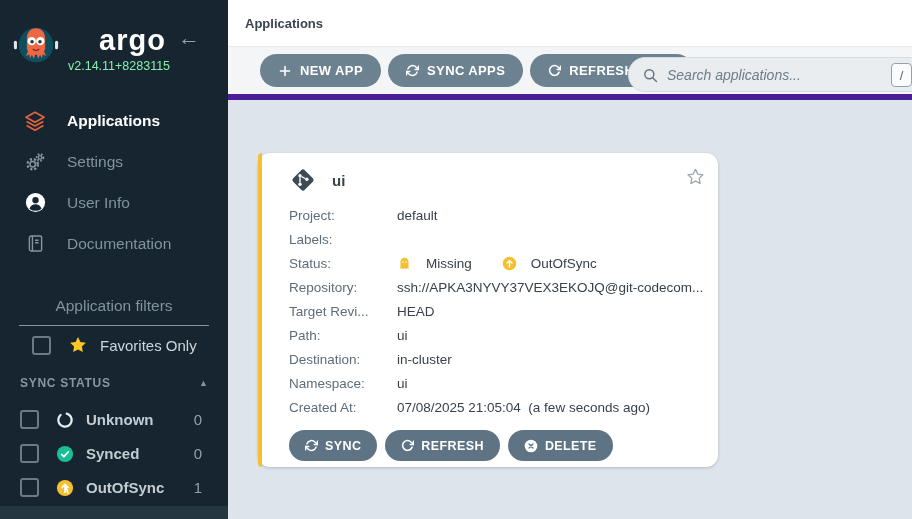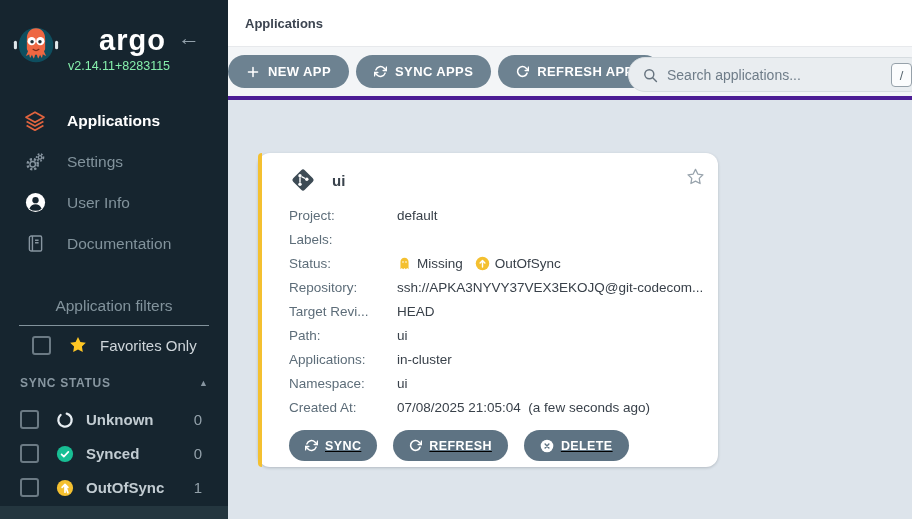--- a/index.html
+++ b/index.html
@@ -36,31 +36,31 @@
   .sync-header .tri { font-size:9px; color:#8795a0; cursor:pointer; }
   .filter-item { position:absolute; left:20px; width:190px; display:flex; align-items:center; cursor:pointer; }
   .filter-item .ficon { margin-left:17px; display:flex; }
   .filter-item .flabel { margin-left:12px; font-size:15px; color:#c2ccd2; font-weight:600; }
   .filter-item .fcount { margin-left:auto; font-size:15px; color:#93a1aa; padding-right:8px; }
   .sidebar-strip { position:absolute; left:0; bottom:0; width:228px; height:13px; background:#24363f; }
   
   .main { position:absolute; left:228px; top:0; width:684px; height:519px; }
   .titlebar { position:absolute; left:0; top:0; width:684px; height:47px; background:#fff; border-bottom:1px solid #e7e9ec; display:flex; align-items:center; }
   .titlebar .crumb { margin-left:17px; font-size:13px; font-weight:700; color:#3c4450; }
-  .toolbar { position:absolute; left:0; top:47px; width:684px; height:53px; background:#f3f5f7; border-bottom:4px solid #4c1d95; display:flex; align-items:center; padding-left:0; gap:7px; }
+  .toolbar { position:absolute; left:0; top:47px; width:684px; height:53px; background:#f3f5f7; border-bottom:6px solid #4c1d95; display:flex; align-items:center; padding-left:32px; gap:7px; }
   .pill {
     display:inline-flex; align-items:center; gap:8px; background:#6d8291; color:#fff;
     border:none; border-radius:17px; height:33px; padding:0 18px; cursor:pointer;
     font-family:"Liberation Sans",sans-serif; font-size:13px; font-weight:700; letter-spacing:0.4px;
   }
   .searchbox { position:absolute; left:400px; top:57px; width:298px; height:35px; background:#e9edf0; border:1px solid #d6dce0; border-radius:17px; }
   .searchbox .mag { position:absolute; left:13px; top:9px; }
   .searchbox input {
     position:absolute; left:38px; top:0; width:215px; height:33px; border:none; background:transparent; outline:none;
-    font-family:"Liberation Sans",sans-serif; font-size:14px; color:#4a5762;
+    font-family:"Liberation Sans",sans-serif; font-size:14px; color:#4a5762;font-style:italic;
   }
   .searchbox input::placeholder { color:#6e7c88; opacity:1; }
   .shortcut-key {
     position:absolute; left:262px; top:5px; width:21px; height:24px; background:#fbfcfd;
     border:1px solid #96a1aa; border-radius:4px; display:flex; align-items:center; justify-content:center;
     font-size:13px; color:#5a6770;
   }
   .content { position:absolute; left:0; top:100px; width:684px; height:419px; background:#dde4eb; }
   
   .card {
@@ -68,24 +68,24 @@
     border-radius:12px; box-shadow:0 1px 3px rgba(30,40,50,0.22); cursor:pointer;
   }
   .card::before { content:""; position:absolute; left:0; top:0; bottom:0; width:4px; background:#f4c030; border-radius:4px 0 0 4px; }
   .card-header { position:relative; display:flex; align-items:center; padding:13px 16px 0 31px; }
   .card-title { margin-left:15px; font-size:15px; font-weight:700; color:#3a434d; }
   .fav-star-outline { position:absolute; right:13px; top:14px; display:flex; cursor:pointer; }
   .rows { padding:9px 16px 0 31px; }
   .row { display:flex; align-items:center; height:24px; font-size:13.5px; }
   .row .lbl { flex:0 0 108px; color:#5d6d79; }
   .row .val { color:#39414a; white-space:pre; overflow:hidden; }
-  .status-chips { display:flex; align-items:flex-end; gap:5px; }
+  .status-chips { display:flex; align-items:flex-end; gap:14px; }
   .status-chips .chip-label { color:#39414a; font-size:13.5px; }
   .status-chips .gap { width:2px; }
-  .card-actions { display:flex; gap:16px; padding:11px 30px 0 31px;text-decoration:underline; }
+  .card-actions { display:flex; gap:8px; padding:11px 30px 0 31px; }
   .pill.card-btn { background:#5e7383; height:31px; font-size:12.5px; padding:0 16px; gap:7px; }
   .icn { display:flex; align-items:center; }
 </style>
 </head>
 <body>
 
 <div class="sidebar">
   <span class="logo-icon">
     <svg viewBox="0 0 52 52" width="50" height="50">
       <circle cx="26" cy="25" r="18" fill="#0e4e5f"></circle>
@@ -304,21 +304,21 @@
         </div>
         <div class="row">
           <span class="lbl">Target Revi...</span>
           <span class="val">HEAD</span>
         </div>
         <div class="row">
           <span class="lbl">Path:</span>
           <span class="val">ui</span>
         </div>
         <div class="row">
-          <span class="lbl">Applications:</span>
+          <span class="lbl">Destination:</span>
           <span class="val">in-cluster</span>
         </div>
         <div class="row">
           <span class="lbl">Namespace:</span>
           <span class="val">ui</span>
         </div>
         <div class="row">
           <span class="lbl">Created At:</span>
           <span class="val">07/08/2025 21:05:04  (a few seconds ago)</span>
         </div>

